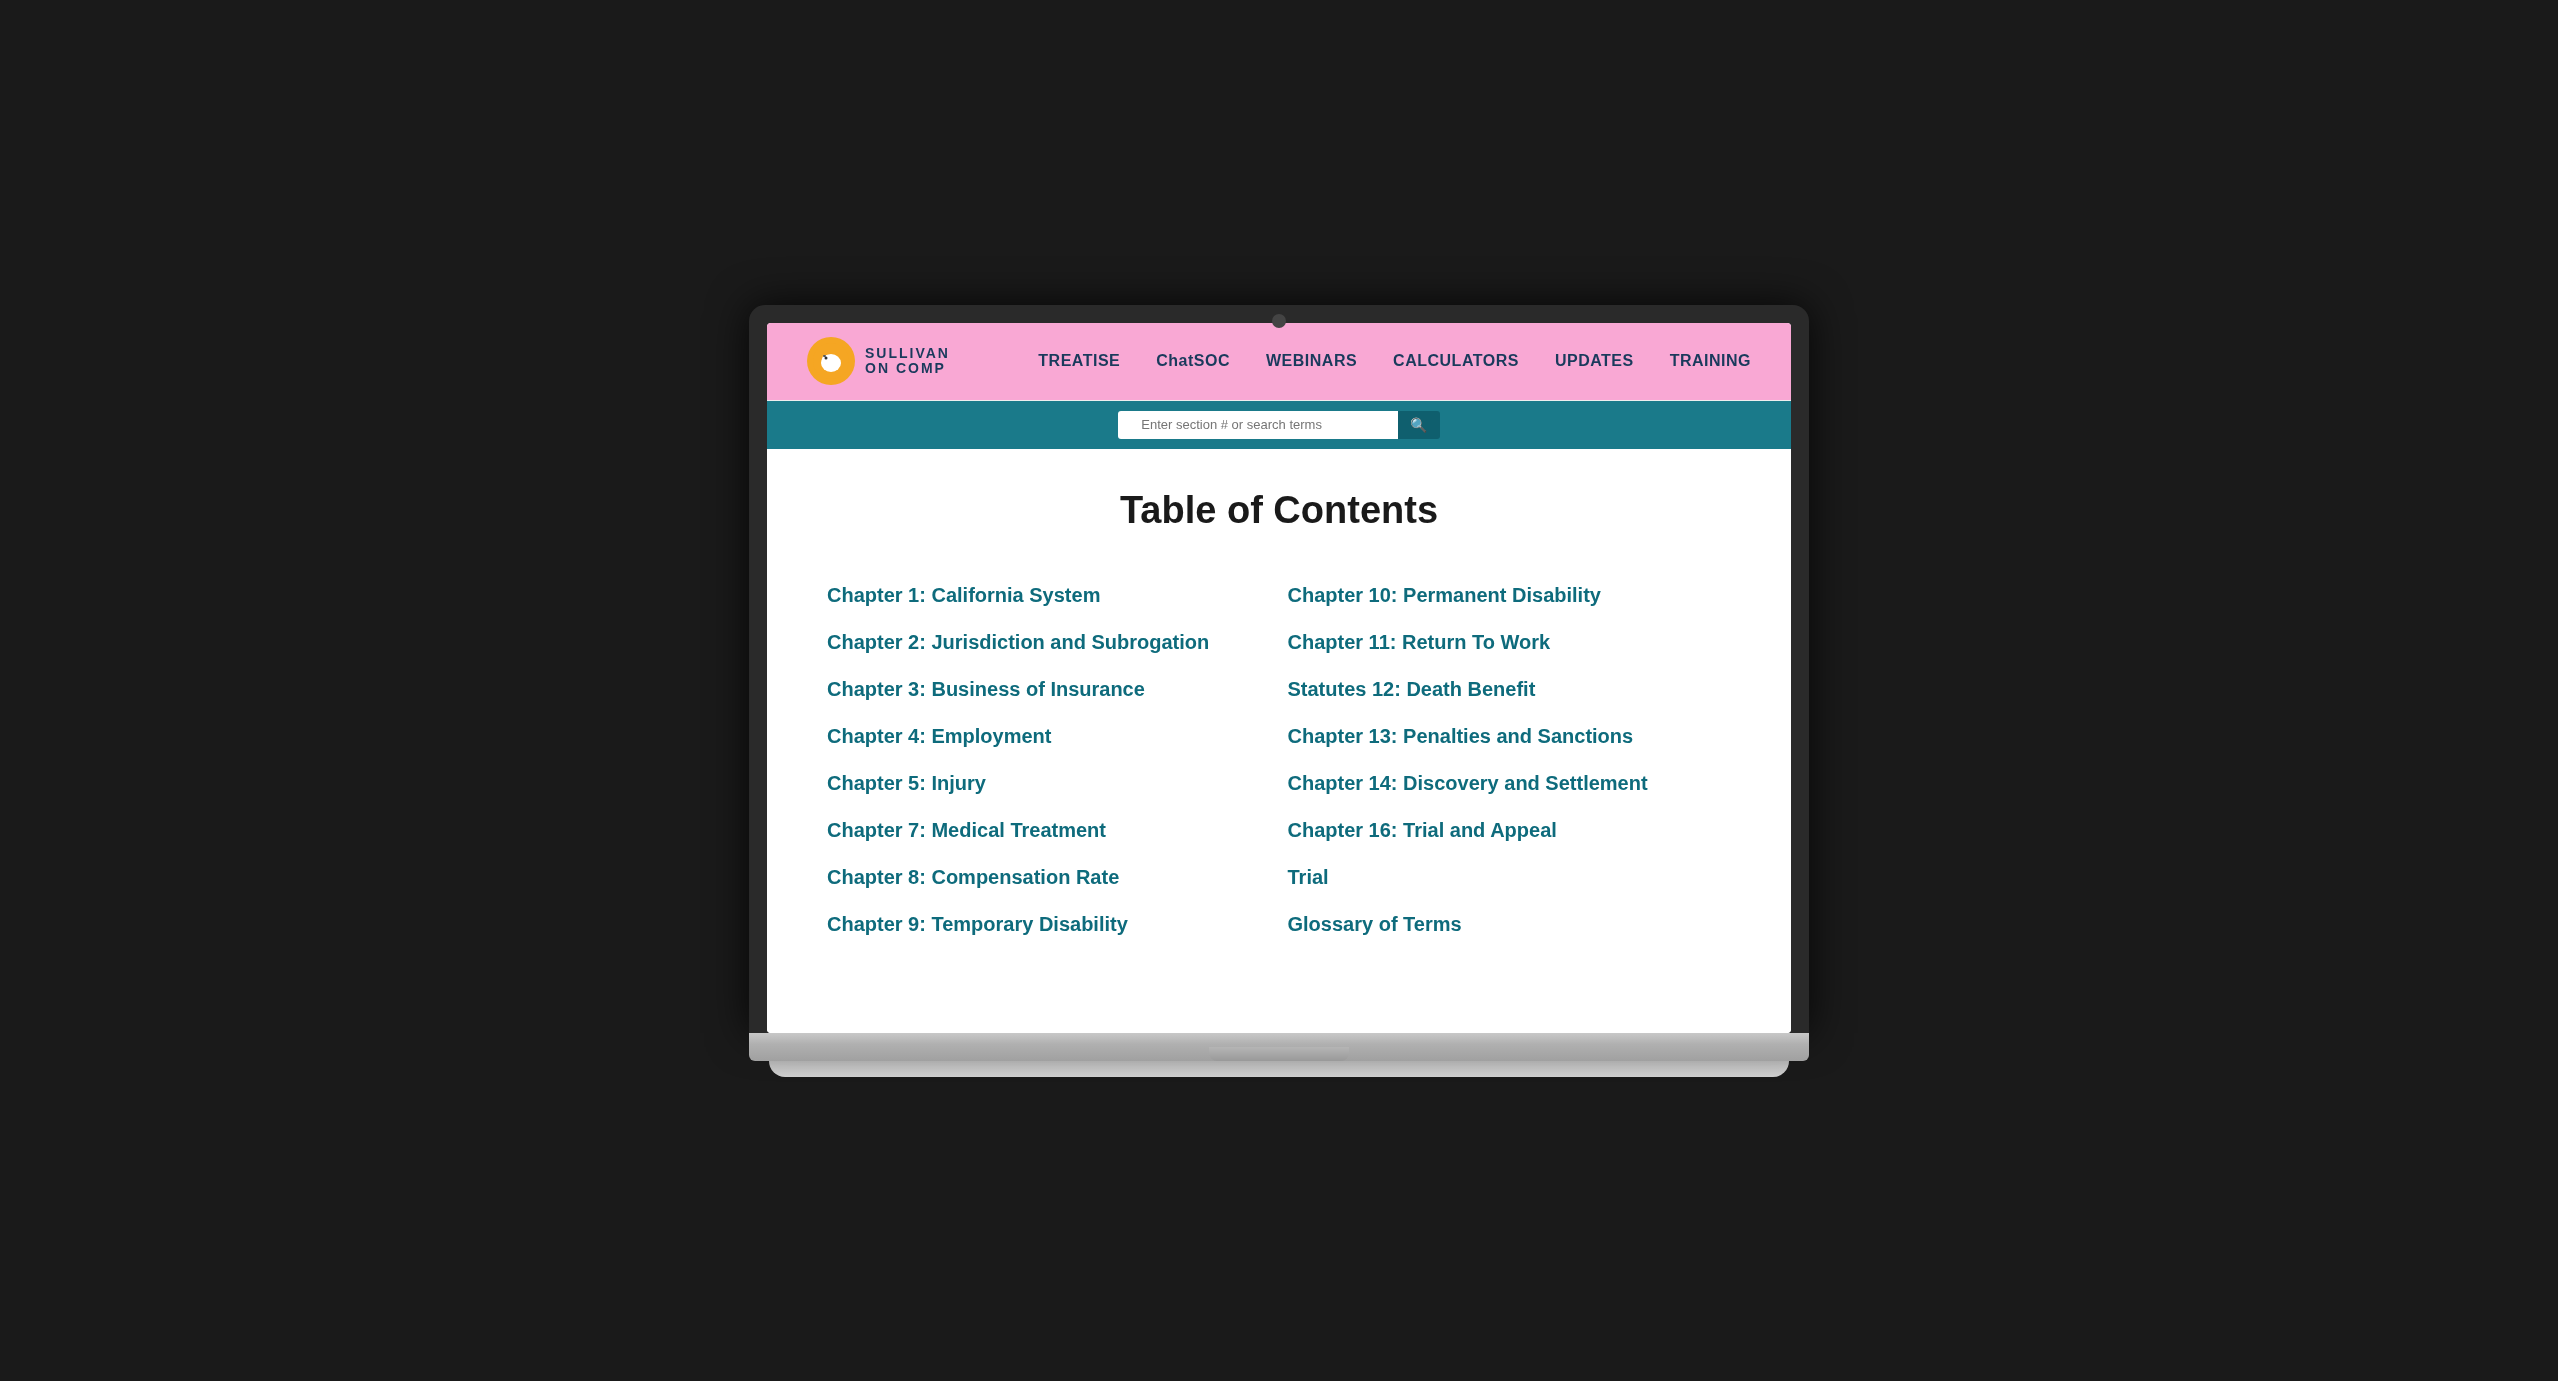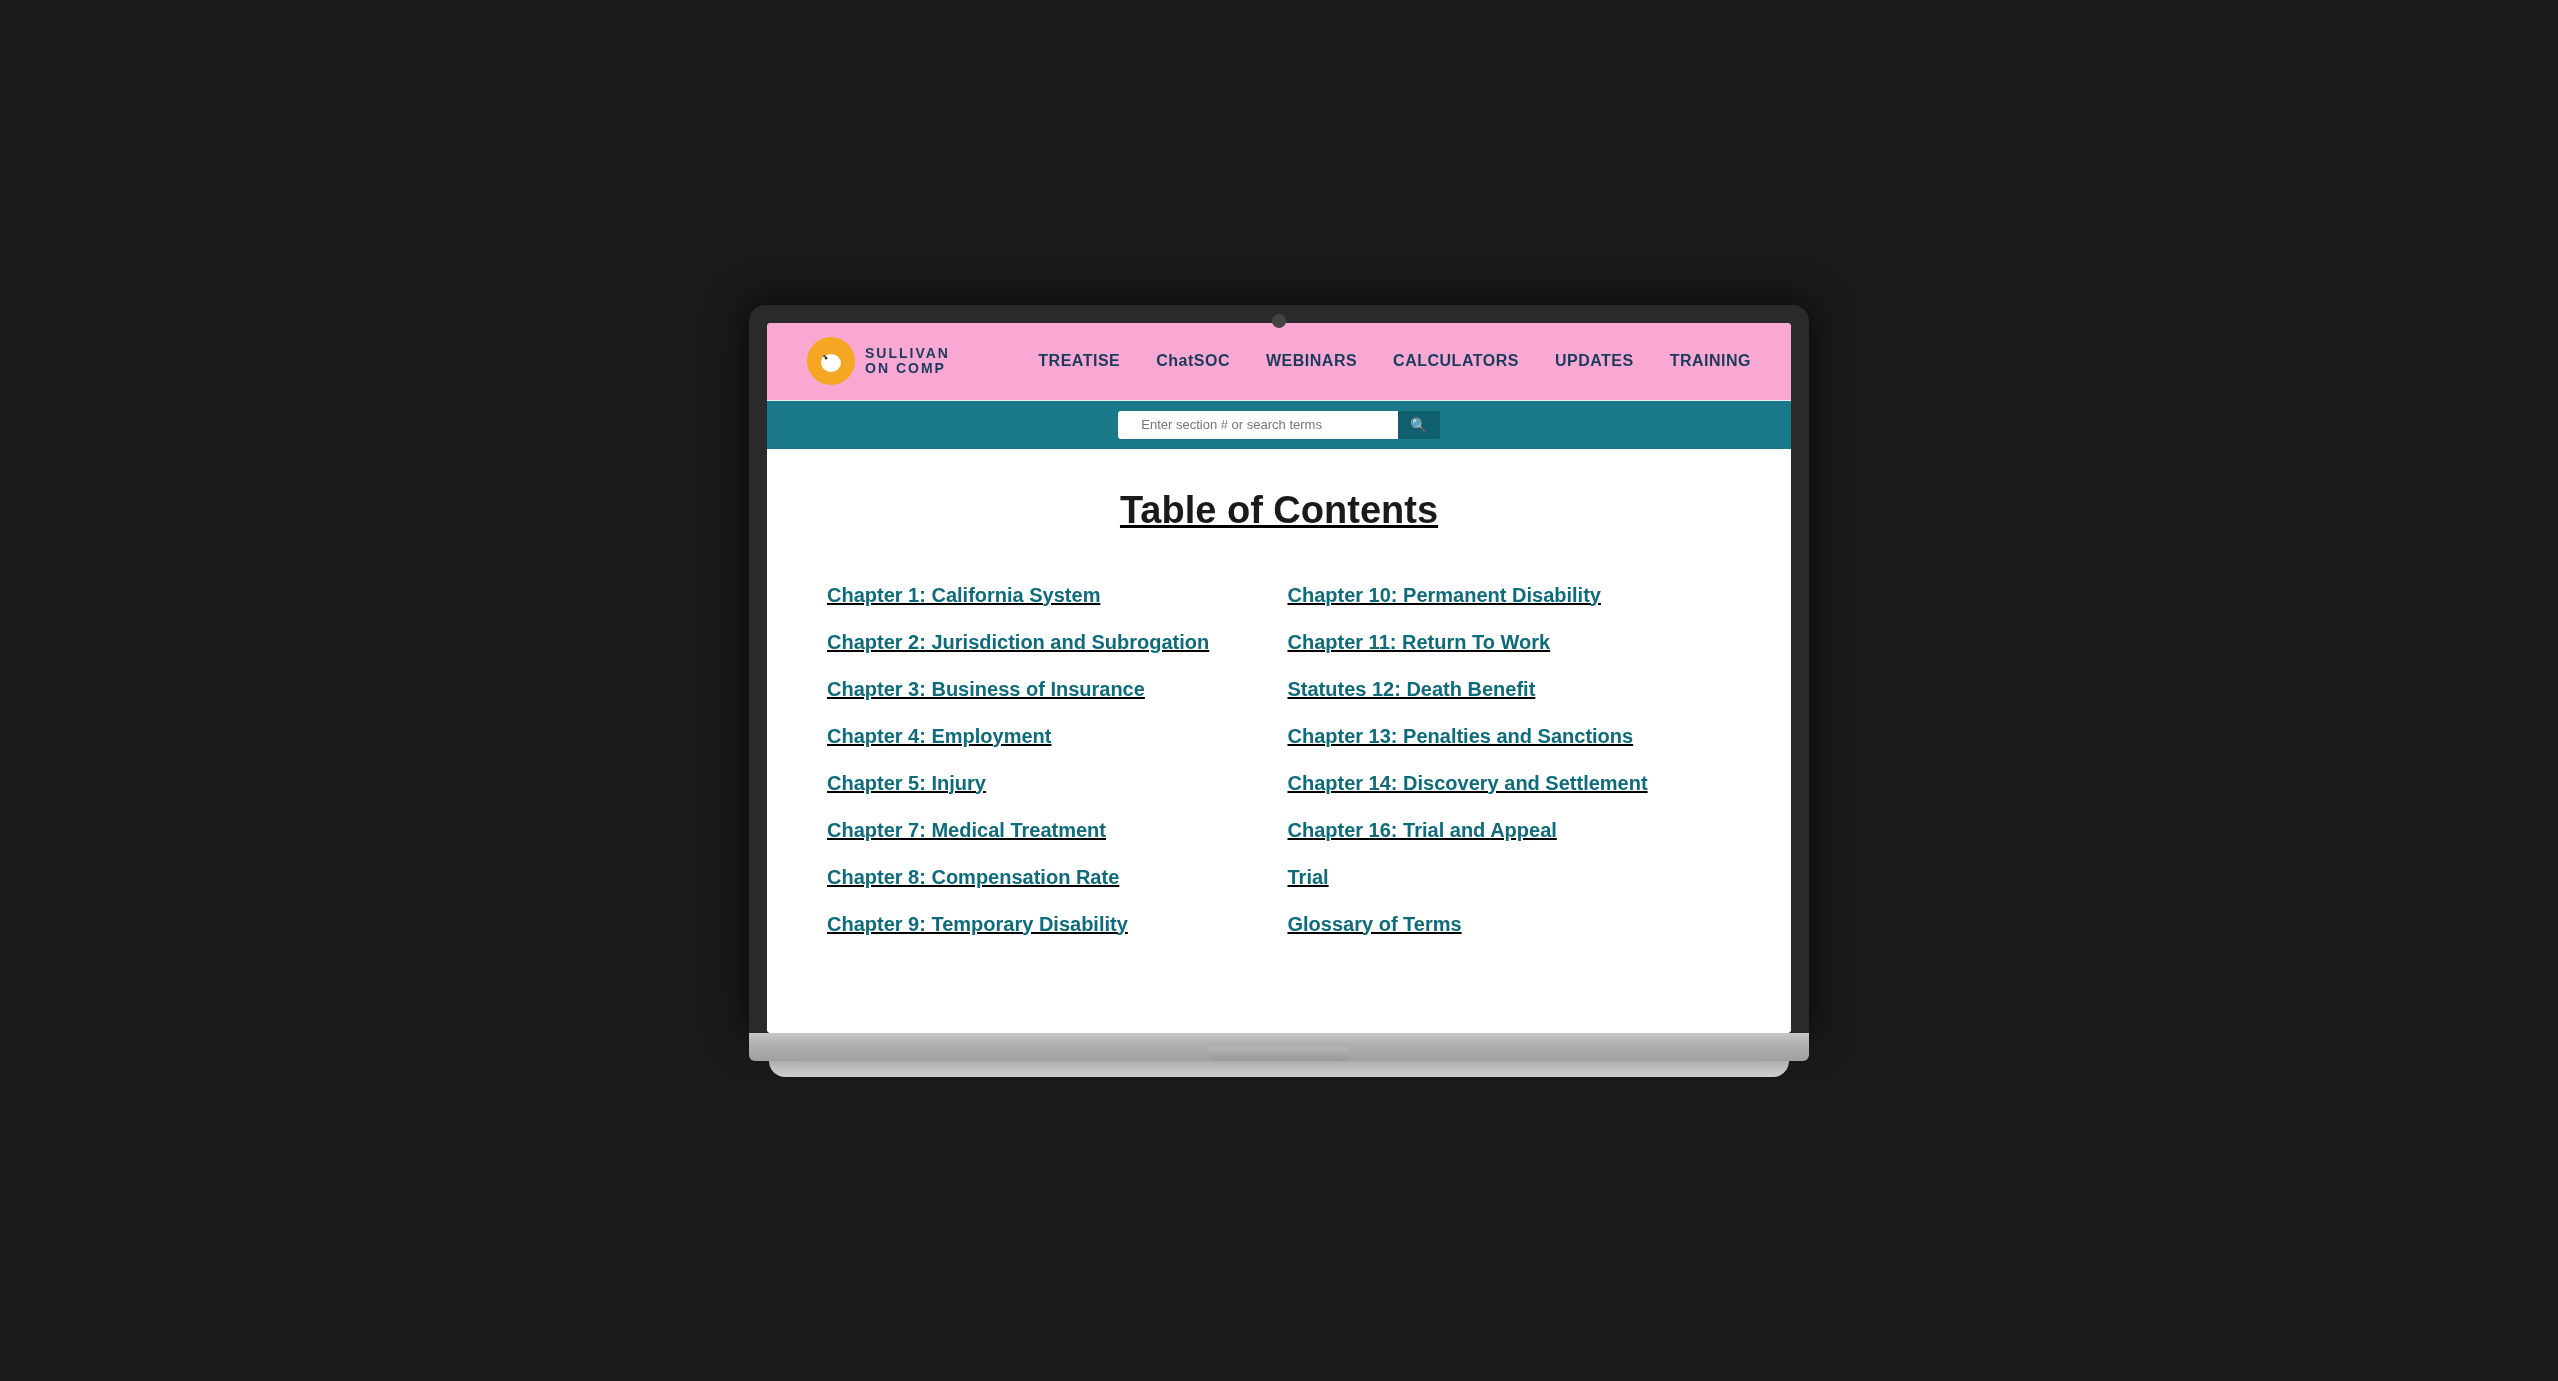--- a/index.html
+++ b/index.html
@@ -142,21 +142,20 @@
       cursor: pointer;
       color: #fff;
       font-size: 14px;
     }
 
     
     .main-content {
       background: #fff;
       padding: 40px 60px 85px;
       min-height: 560px;
-      text-decoration: underline;
     }
 
     .page-title {
       text-align: center;
       font-size: 38px;
       font-weight: 900;
       color: #1a1a1a;
       margin-bottom: 40px;
     }
 

